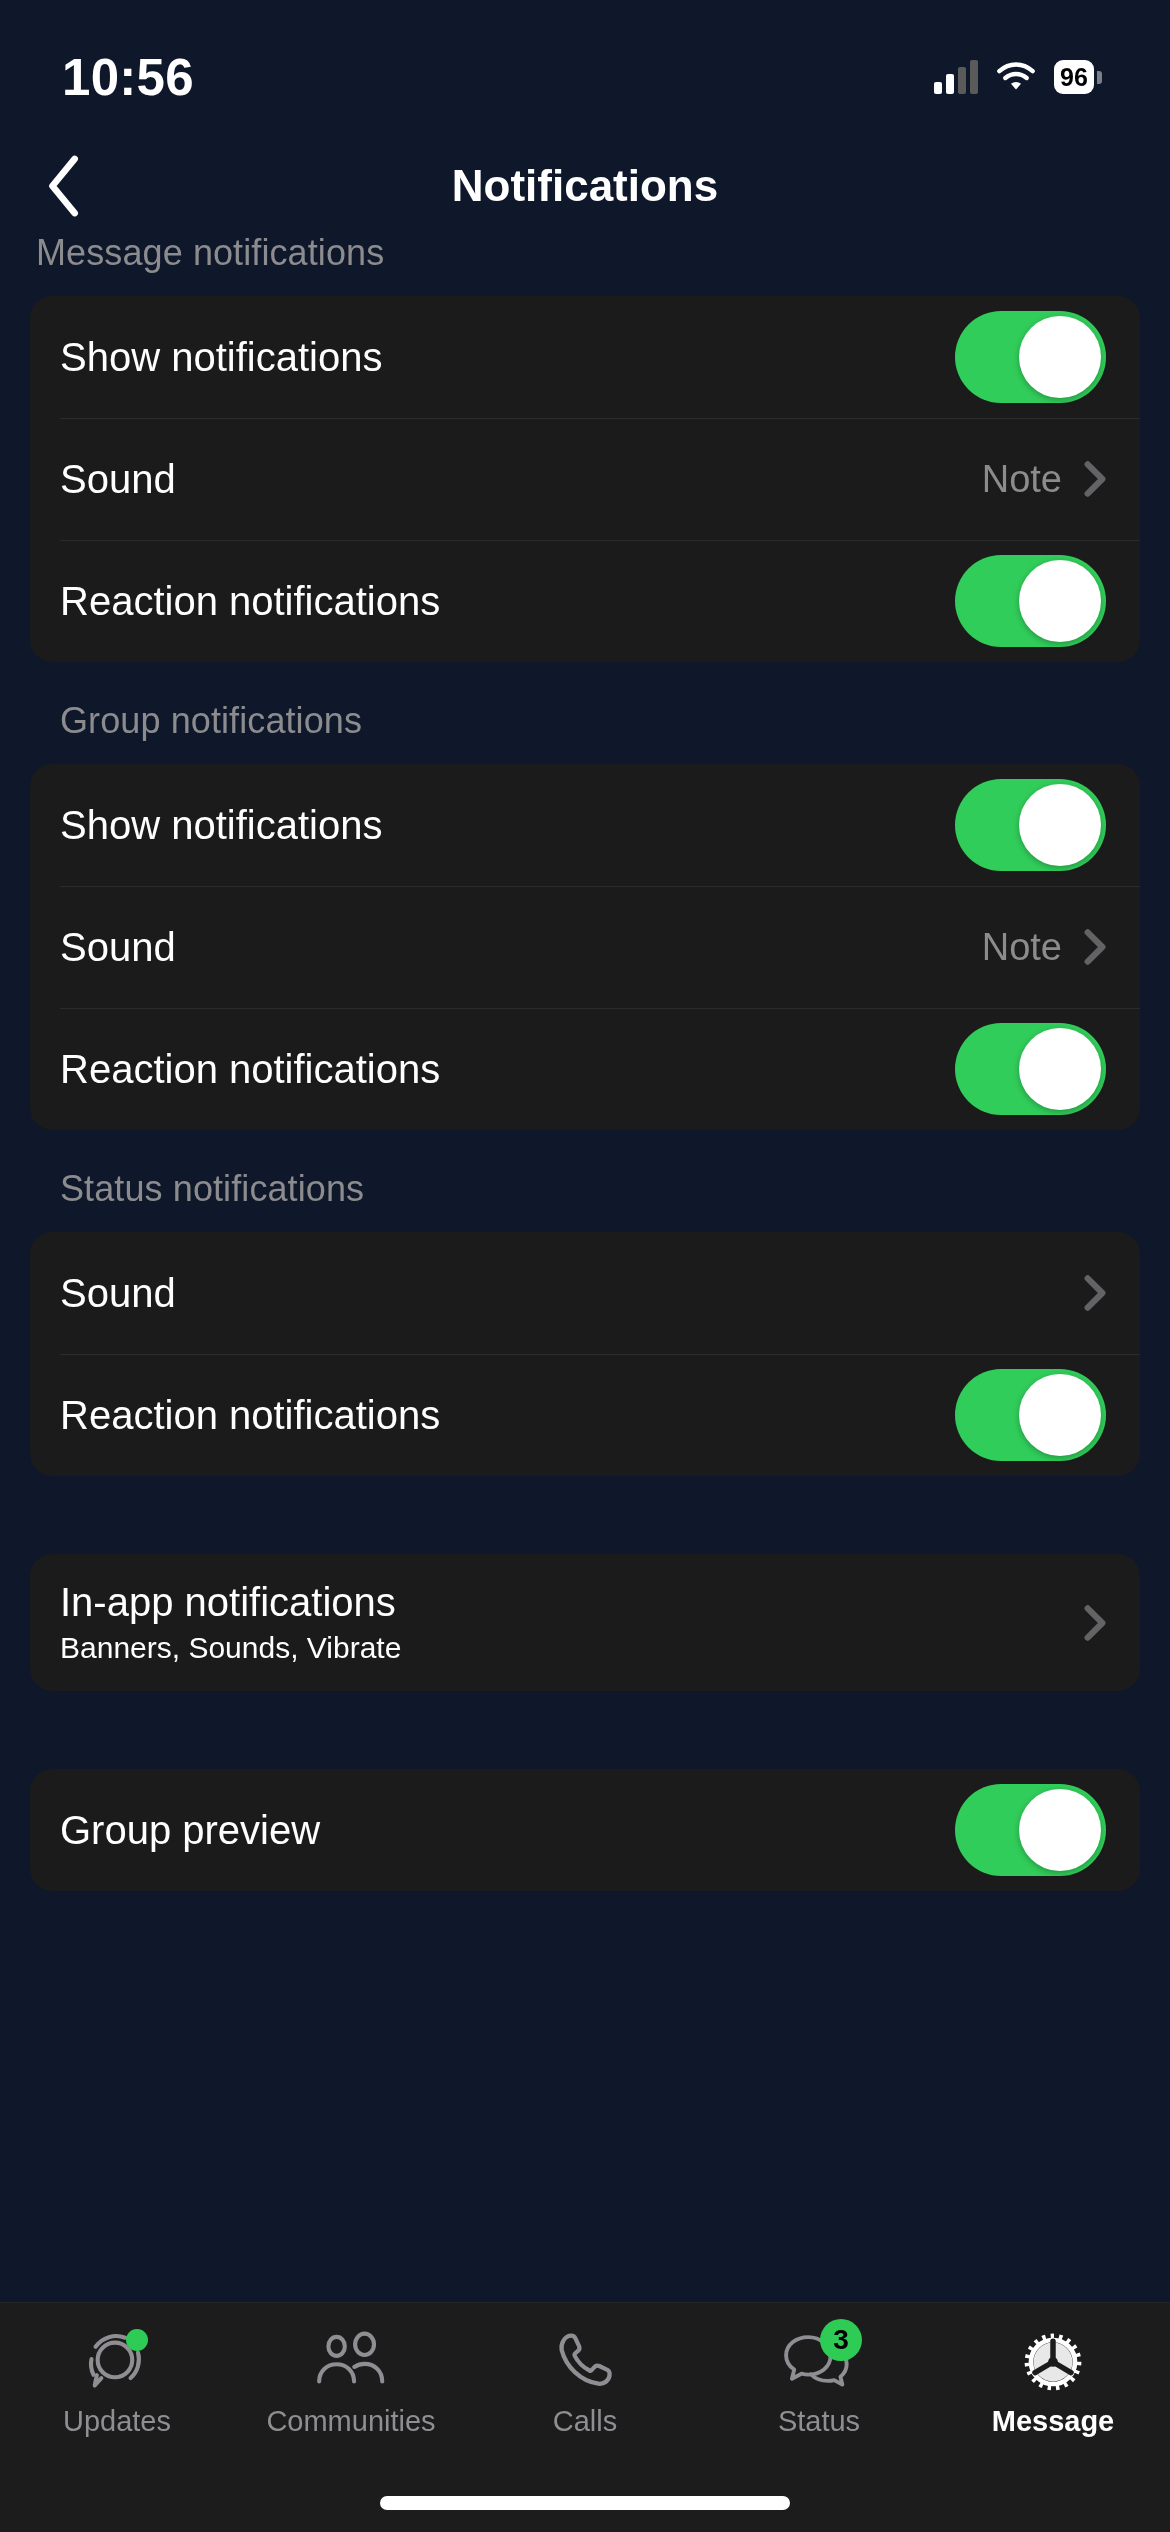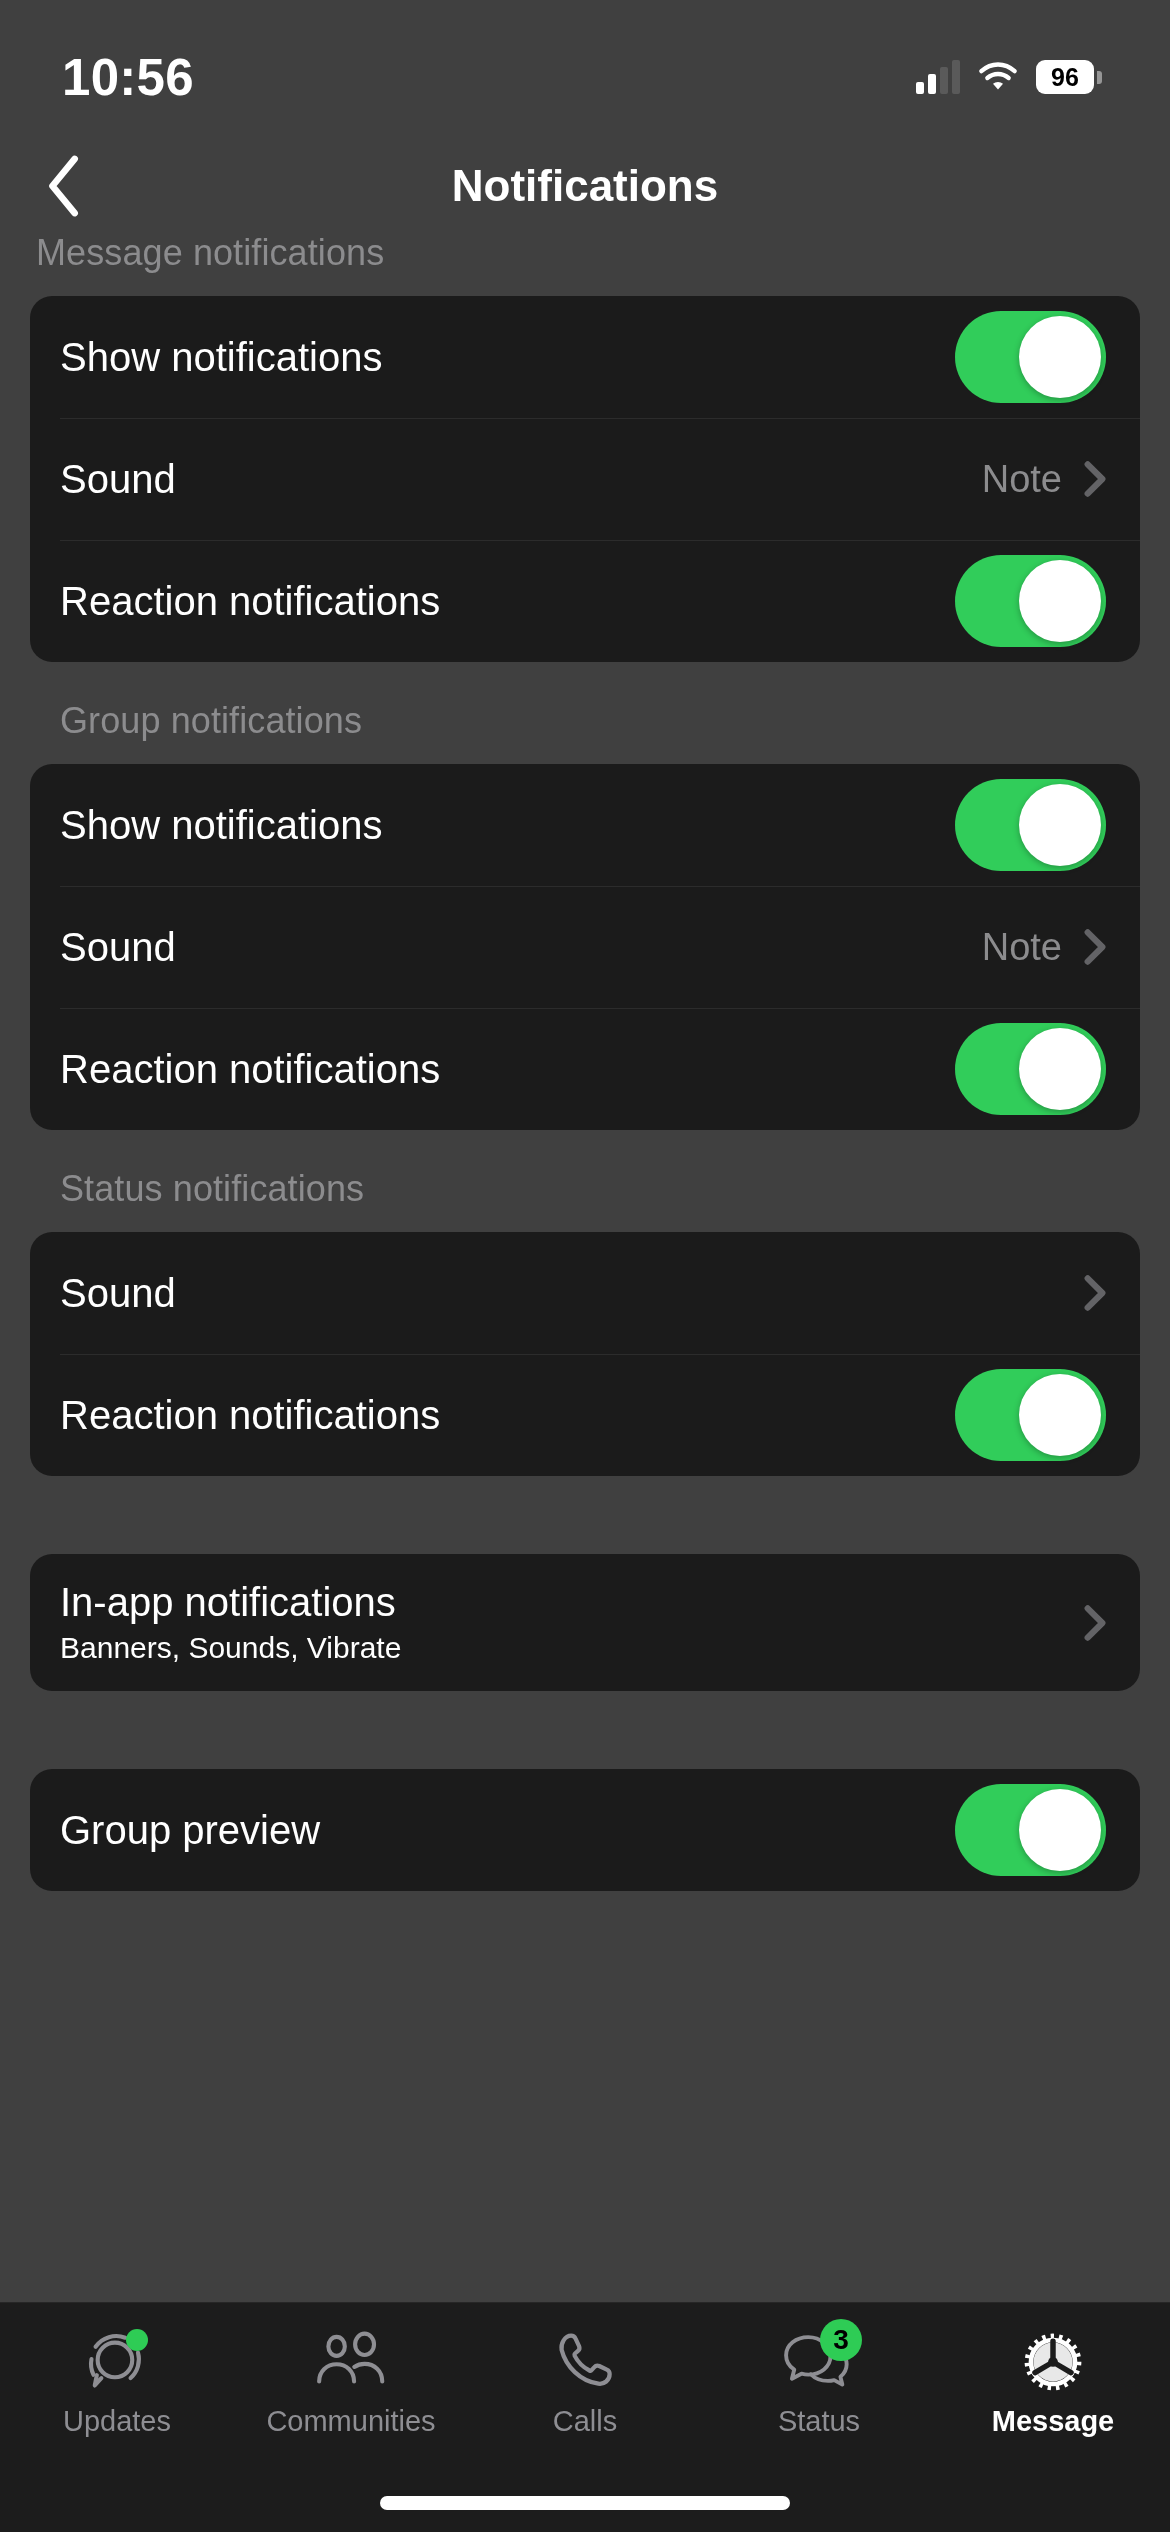--- a/index.html
+++ b/index.html
@@ -2,40 +2,40 @@
 <html><head>
 <meta charset="utf-8">
 <style>
   * { margin:0; padding:0; box-sizing:border-box; }
   html, body {
     width:1170px; height:2532px;
     background:#000;
     font-family:"Liberation Sans", sans-serif;
     overflow:hidden;
   }
-  .phone { position:relative; width:1170px; height:2532px; background:#404040; }
+  .phone { position:relative; width:1170px; height:2532px; background:#0f172a; }
 
   
   .statusbar {
     position:absolute; top:0; left:0; width:100%; height:140px;
     display:flex; align-items:center; justify-content:space-between;
     padding:0 68px 0 62px;
   }
   .sb-time { color:#fff; font-size:51px; font-weight:600; letter-spacing:0.3px; padding-top:14px; }
   .sb-right { display:flex; align-items:center; gap:18px; padding-top:14px; }
   .cell-bars { display:flex; align-items:flex-end; gap:4px; height:34px; }
   .cell-bars i { display:block; width:8px; background:#fff; border-radius:2px; }
   .cell-bars i:nth-child(1){ height:12px; }
   .cell-bars i:nth-child(2){ height:20px; }
   .cell-bars i:nth-child(3){ height:27px; background:#5a5a5a; }
   .cell-bars i:nth-child(4){ height:34px; background:#5a5a5a; }
   .wifi { width:40px; height:30px; }
   .batt-wrap { display:flex; align-items:center; }
   .batt {
-    width:58px; height:34px; background:#fff; border-radius:9px;
+    width:40px; height:34px; background:#fff; border-radius:9px;
     display:flex; align-items:center; justify-content:center;
   }
   .batt span { color:#000; font-size:25px; font-weight:600; line-height:1; }
   .batt-cap { width:5px; height:13px; background:#fff; opacity:.45; border-radius:0 3px 3px 0; margin-left:3px; }
 
   
   .navbar { position:absolute; top:140px; left:0; width:100%; height:92px; }
   .nav-back {
     position:absolute; left:20px; top:0; width:90px; height:92px;
     display:flex; align-items:center; justify-content:center;

